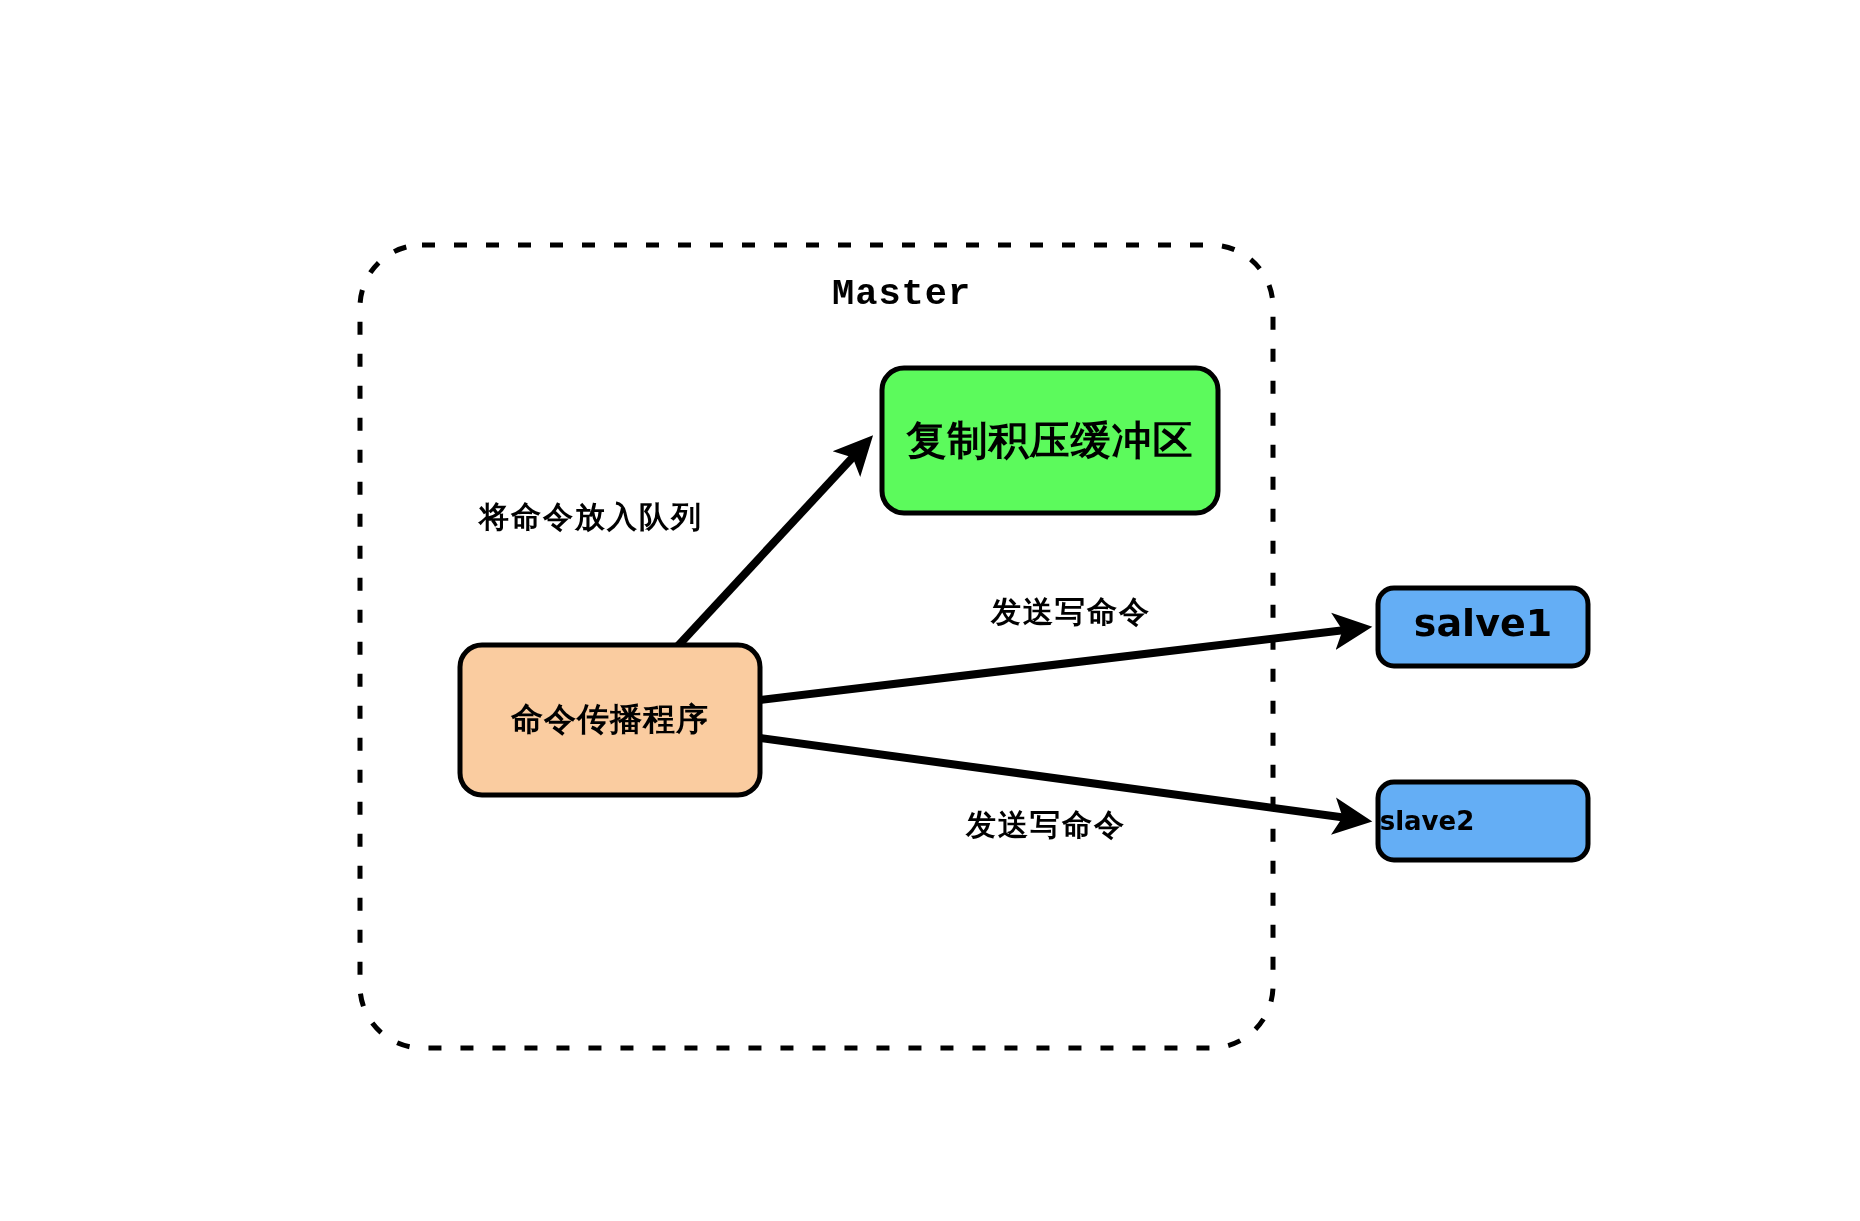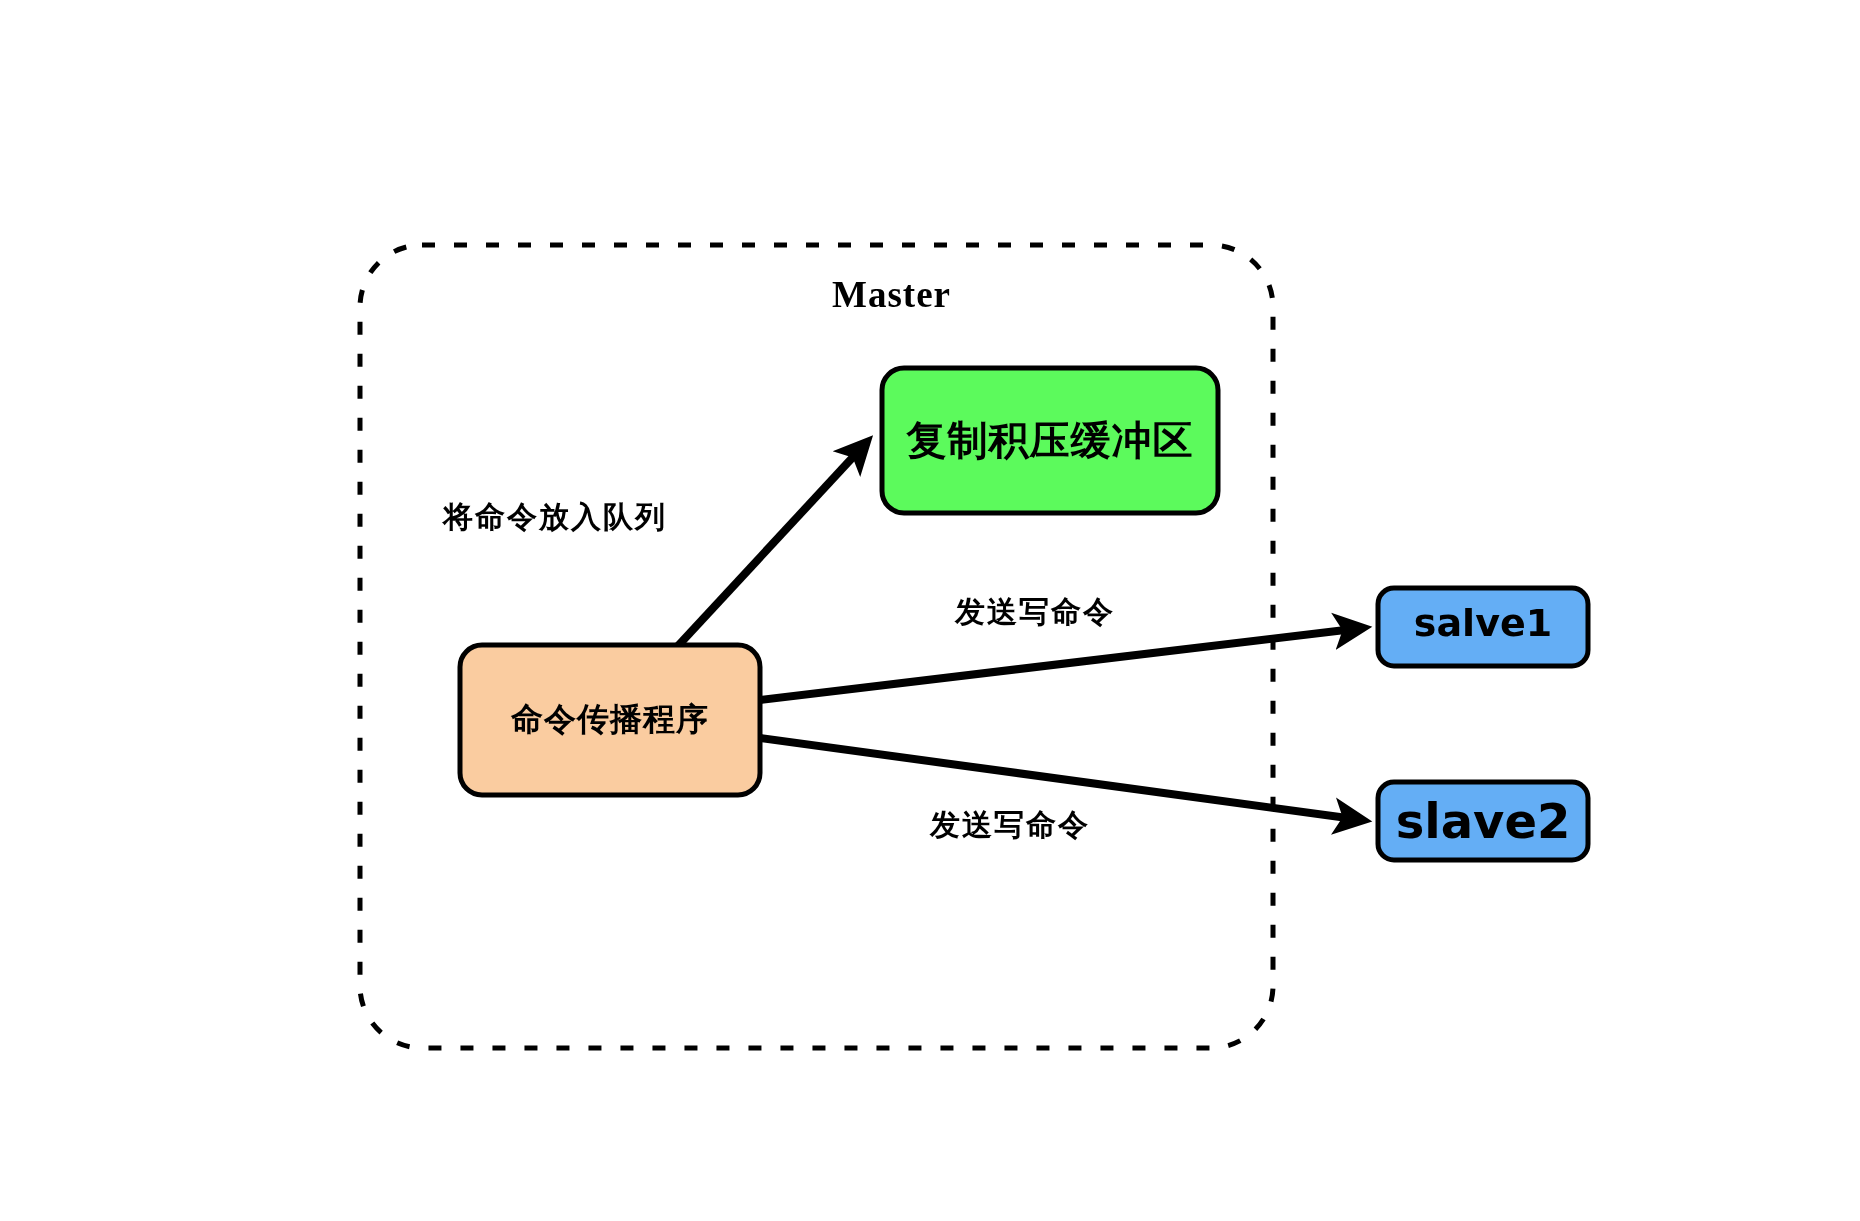--- a/index.html
+++ b/index.html
@@ -38,34 +38,35 @@
     white-space: nowrap;
   }
   .cjk-label {
     font-family: "DejaVu Sans", sans-serif;
     font-weight: bold;
     letter-spacing: 1px;
   }
   .group-title {
     position: absolute;
     color: #000000;
-    font-family: Liberation Serif, serif;
+    font-family: Liberation Mono, monospace;
     font-weight: bold;
     font-size: 37px;
     letter-spacing: 1px;
     white-space: nowrap;
   }
   .edge-label {
     position: absolute;
     color: #000000;
     font-family: Liberation Mono, monospace;
     font-weight: bold;
     font-size: 30px;
     letter-spacing: 2px;
     white-space: nowrap;
+    margin-left: 36px;
   }
   .hit {
     position: absolute;
     cursor: pointer;
   }
 </style>
 </head>
 <body>
 
 <div id="canvas">
@@ -95,21 +96,21 @@
   </svg>
 
   <div class="group-title" style="left:832px; top:273px;">Master</div>
 
   <div class="node-label cjk-label" style="left:882px; top:368px; width:336px; height:145px; font-size:40px;">复制积压缓冲区</div>
 
   <div class="node-label cjk-label" style="left:460px; top:645px; width:300px; height:150px; font-size:32px;">命令传播程序</div>
 
   <div class="node-label" style="left:1378px; top:584px; width:210px; height:78px; font-size:38px;">salve1</div>
 
-  <div class="node-label" style="left:1378px; top:782px; width:210px; height:78px; font-size:48px;">slave2</div>
+  <div class="node-label" style="left:1322px; top:782px; width:210px; height:78px; font-size:26px;">slave2</div>
 
   <div class="edge-label" style="left:443px; top:497px;">将命令放入队列</div>
 
   <div class="edge-label" style="left:955px; top:592px;">发送写命令</div>
 
   <div class="edge-label" style="left:930px; top:805px;">发送写命令</div>
 
   <div class="hit" style="left:882px; top:368px; width:336px; height:145px;"></div>
   <div class="hit" style="left:460px; top:645px; width:300px; height:150px;"></div>
   <div class="hit" style="left:1378px; top:588px; width:210px; height:78px;"></div>

